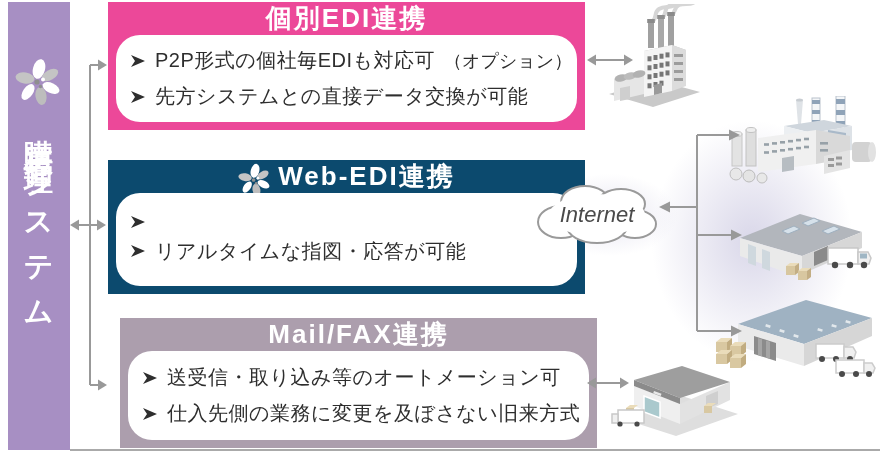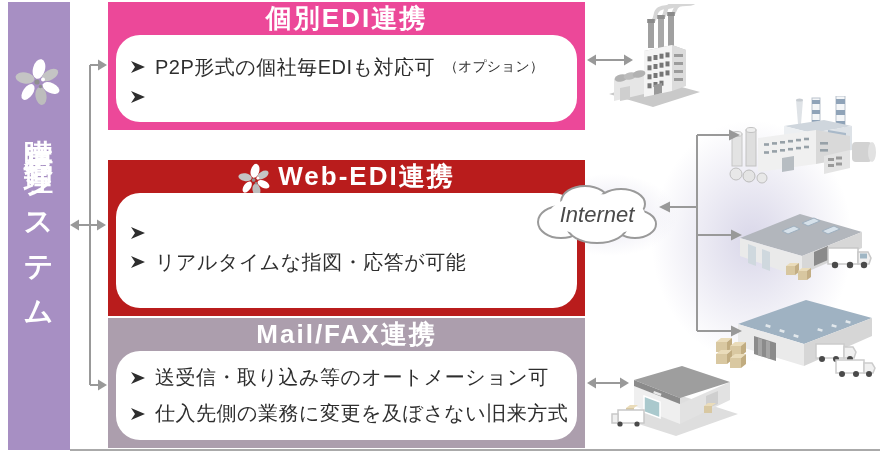--- a/index.html
+++ b/index.html
@@ -29,36 +29,36 @@
   }
   .sidebar-flower { margin-top:56px; }
   .sidebar-title {
     margin-top:10px; writing-mode:vertical-rl; text-orientation:upright;
     color:#ffffff; font-size:29px; font-weight:bold; letter-spacing:9px; line-height:62px;
   }
 
   
   .box { position:absolute; left:108px; width:477px; z-index:2; }
   .box-1 { top:2px;  height:128px; background:#ec4899; }
-  .box-2 { top:160px; height:156px; background:#b91c1c; }
-  .box-3 { top:318px; height:130px; background:#ac9ead; }
+  .box-2 { top:160px; height:134px; background:#0c4a6e; }
+  .box-3 { top:318px; height:130px; background:#ac9ead;margin-left:12px; }
   .box-title {
     height:33px; display:flex; align-items:center; justify-content:center; gap:6px;
     color:#ffffff; font-size:26px; font-weight:bold; letter-spacing:2px;
   }
   .box-title .title-flower { margin-top:6px; }
   .box-body {
     position:absolute; left:8px; right:8px; top:33px; bottom:8px;
     background:#ffffff; border-radius:24px; padding:6px 14px;
     display:flex; flex-direction:column; justify-content:center; gap:9px;
   }
   .bullet-row { display:flex; align-items:center; gap:9px; }
   .bullet-icon { flex:0 0 auto; }
   .bullet-text { font-size:20px; color:#2e2e2e; letter-spacing:0.5px; white-space:nowrap; }
-  .bullet-suffix { font-size:14px; color:#2e2e2e; white-space:nowrap; }
+  .bullet-suffix { font-size:18px; color:#2e2e2e; white-space:nowrap; }
 
   
   .connectors { position:absolute; left:0; top:0; z-index:3; pointer-events:none; }
 
   
   .cloud { position:absolute; left:531px; top:178px; width:134px; height:72px; z-index:5; }
 
   
   .illus { position:absolute; z-index:2; }
   .factory-top      { left:604px; top:4px;   width:102px; height:108px; }
@@ -103,20 +103,21 @@
       <svg class="bullet-icon" width="16" height="14" viewBox="0 0 16 14">
         <polygon points="1,1 15,7 1,13 5,7" fill="#2e2e2e"></polygon>
         </svg>
       <span class="bullet-text">P2P形式の個社毎EDIも対応可</span>
       <span class="bullet-suffix">（オプション）</span>
     </div>
     <div class="bullet-row">
       <svg class="bullet-icon" width="16" height="14" viewBox="0 0 16 14">
         <polygon points="1,1 15,7 1,13 5,7" fill="#2e2e2e"></polygon>
         </svg>
+      <span class="bullet-text">先方システムとの直接データ交換が可能</span>
     </div>
   </div>
 </div>
 
 <div class="box box-2">
   <div class="box-title">
     <svg class="title-flower" width="34" height="34" viewBox="0 0 48 48">
       <ellipse cx="24" cy="11" rx="6" ry="10" fill="#ffffff" transform="rotate(15 24 11)"></ellipse>
       <ellipse cx="35" cy="17" rx="5" ry="9" fill="#c4c4c4" transform="rotate(60 35 17)"></ellipse>
       <ellipse cx="36" cy="30" rx="5" ry="9" fill="#ffffff" transform="rotate(115 36 30)"></ellipse>

